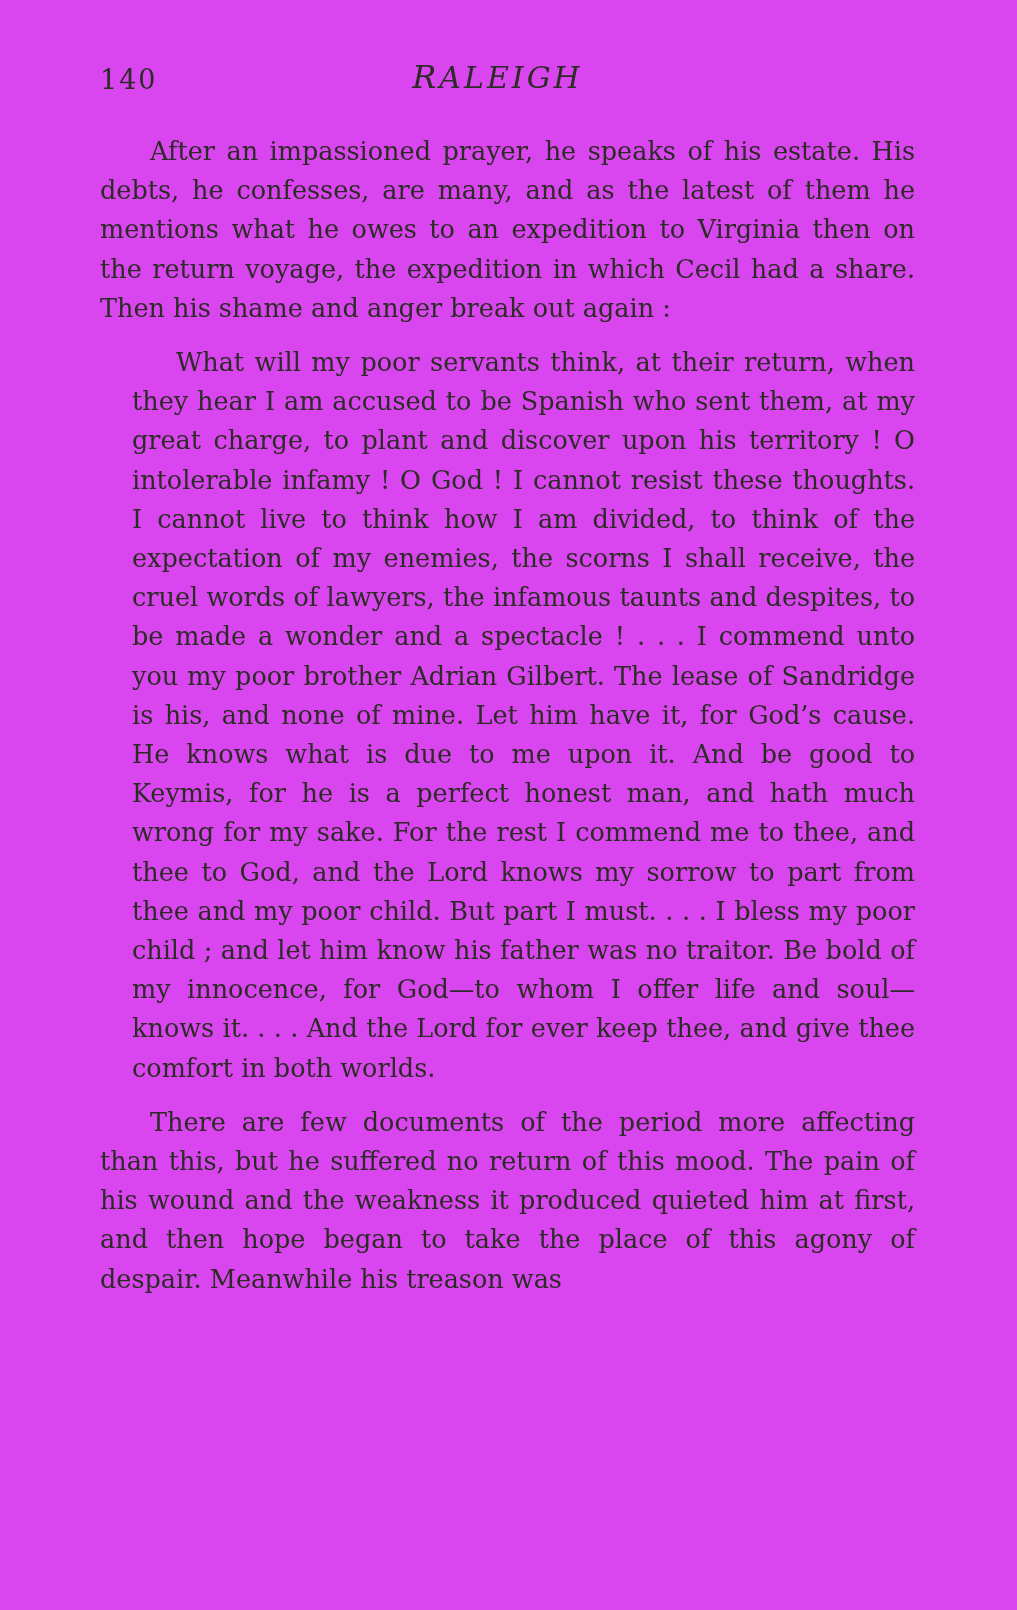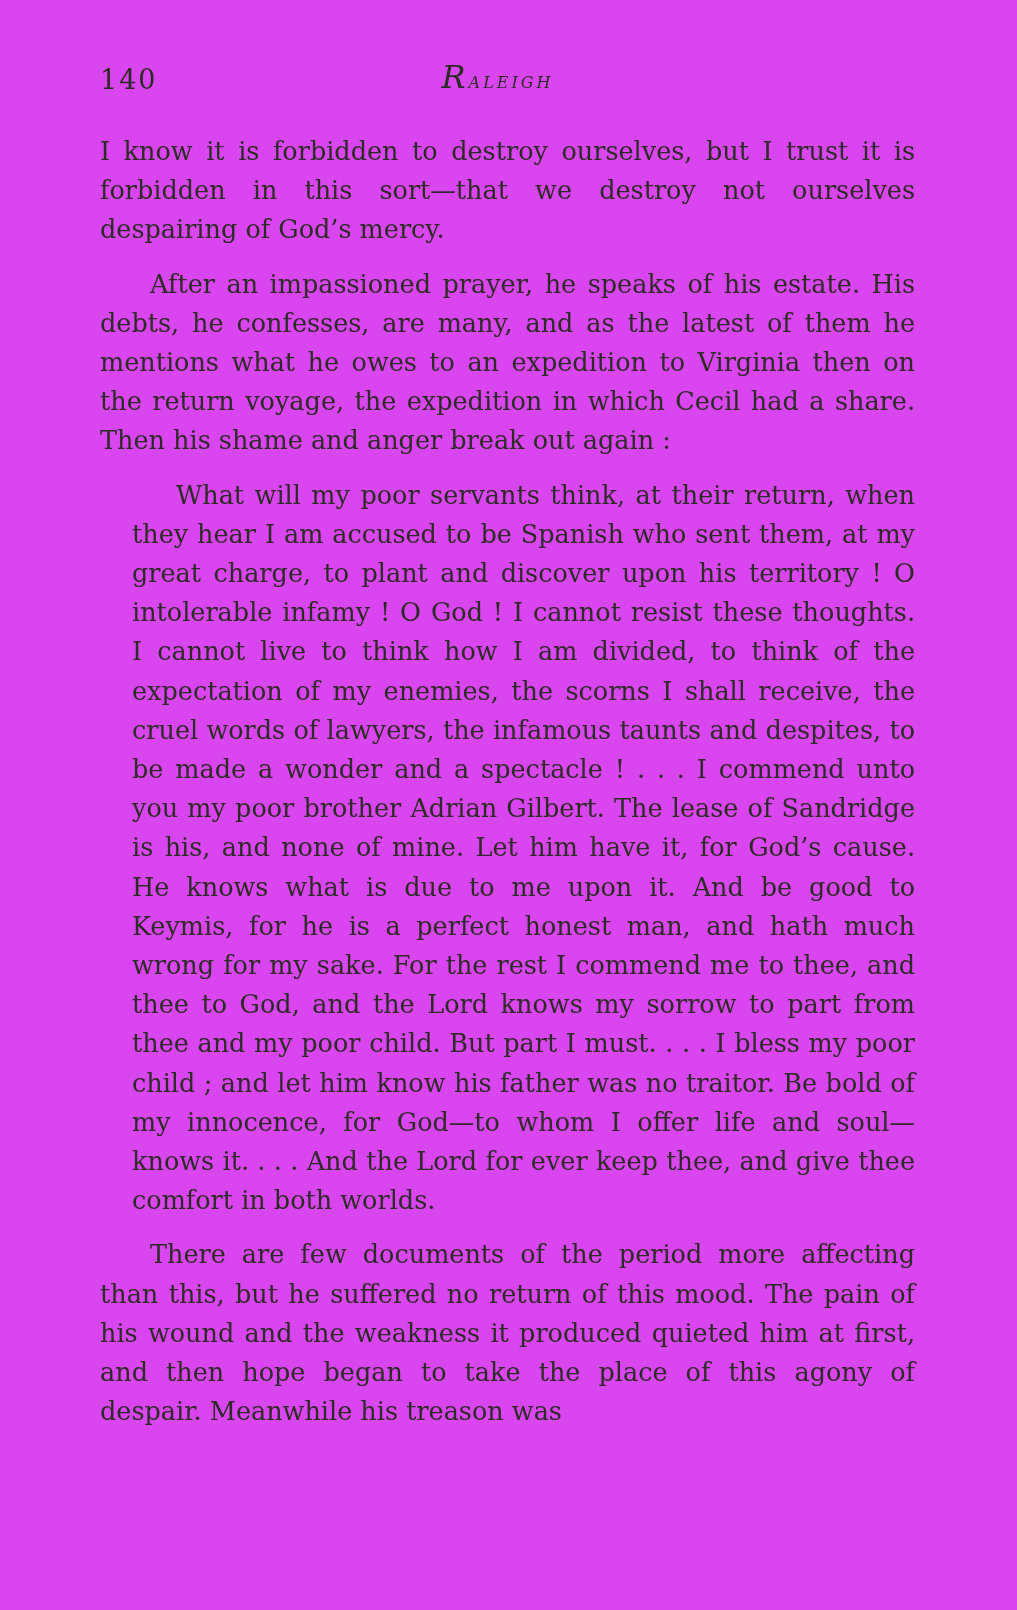--- a/index.html
+++ b/index.html
@@ -31,21 +31,21 @@
     font-size: 27px;
     letter-spacing: 2px;
   }
   .running-title {
     position: absolute;
     left: 0;
     right: 20px;
     top: 0;
     text-align: center;
     font-style: italic;
-    font-size: 16px;
+    font-size: 30px;
     letter-spacing: 3px;
     font-weight: 400;
     margin: 0;
   }
   .running-title::first-letter {
     font-size: 32px;
   }
   .text-block {
     font-size: 25.5px;
     line-height: 39.2px;
@@ -68,18 +68,17 @@
 </head>
 <body>
 
 <div class="page">
   <div class="page-header">
     <span class="page-number">140</span>
     <h1 class="running-title">RALEIGH</h1>
   </div>
 
   <div class="text-block">
-    <p class="no-indent">I know it is forbidden to destroy ourselves, but I trust it is forbidden in this sort—that we destroy not ourselves despairing of God’s mercy.</p>
     <p class="indent">After an impassioned prayer, he speaks of his estate. His debts, he confesses, are many, and as the latest of them he mentions what he owes to an expedition to Virginia then on the return voyage, the expedition in which Cecil had a share. Then his shame and anger break out again :</p>
     <p class="quote">What will my poor servants think, at their return, when they hear I am accused to be Spanish who sent them, at my great charge, to plant and discover upon his territory ! O intolerable infamy ! O God ! I cannot resist these thoughts. I cannot live to think how I am divided, to think of the expectation of my enemies, the scorns I shall receive, the cruel words of lawyers, the infamous taunts and despites, to be made a wonder and a spectacle ! . . . I commend unto you my poor brother Adrian Gilbert. The lease of Sandridge is his, and none of mine. Let him have it, for God’s cause. He knows what is due to me upon it. And be good to Keymis, for he is a perfect honest man, and hath much wrong for my sake. For the rest I commend me to thee, and thee to God, and the Lord knows my sorrow to part from thee and my poor child. But part I must. . . . I bless my poor child ; and let him know his father was no traitor. Be bold of my innocence, for God—to whom I offer life and soul—knows it. . . . And the Lord for ever keep thee, and give thee comfort in both worlds.</p>
     <p class="indent">There are few documents of the period more affecting than this, but he suffered no return of this mood. The pain of his wound and the weakness it produced quieted him at first, and then hope began to take the place of this agony of despair. Meanwhile his treason was</p>
   </div>
 </div>
 
 </body></html>

